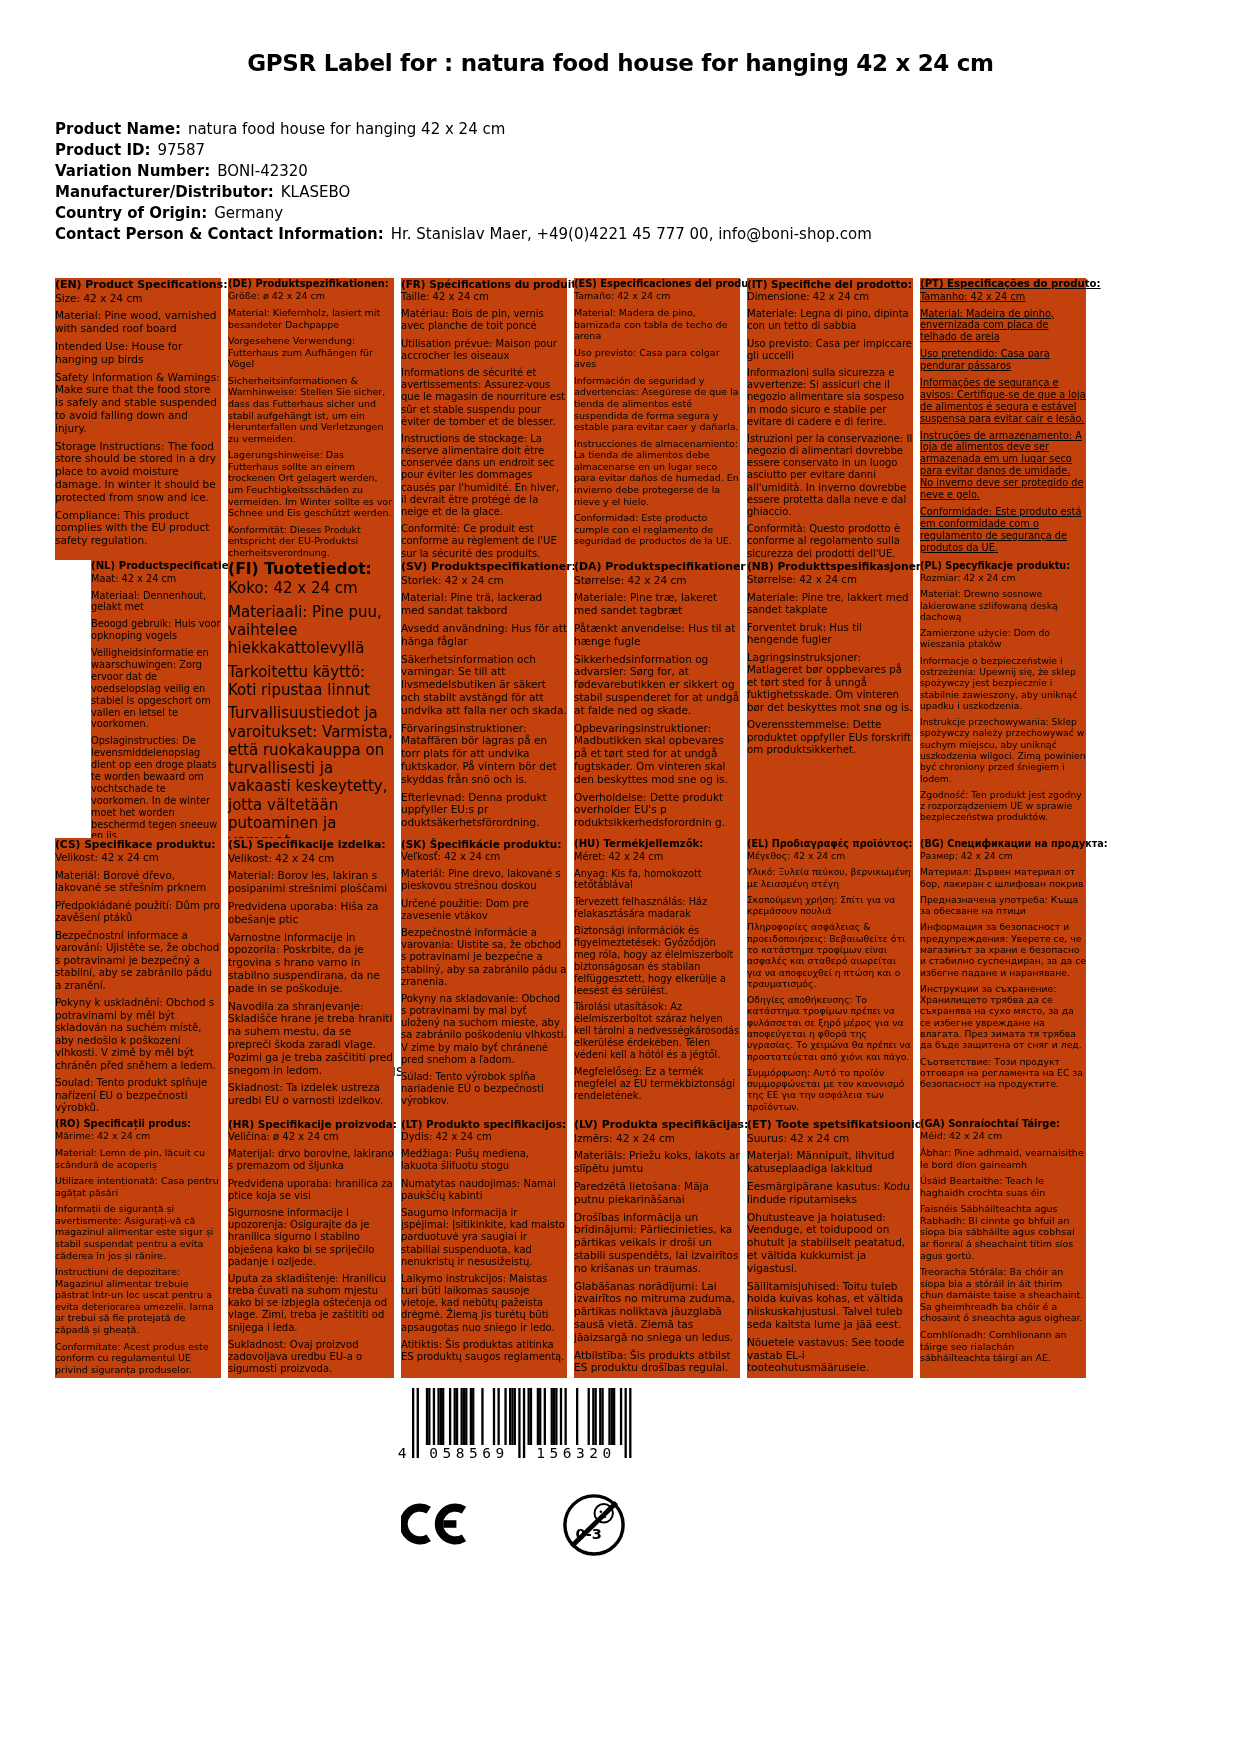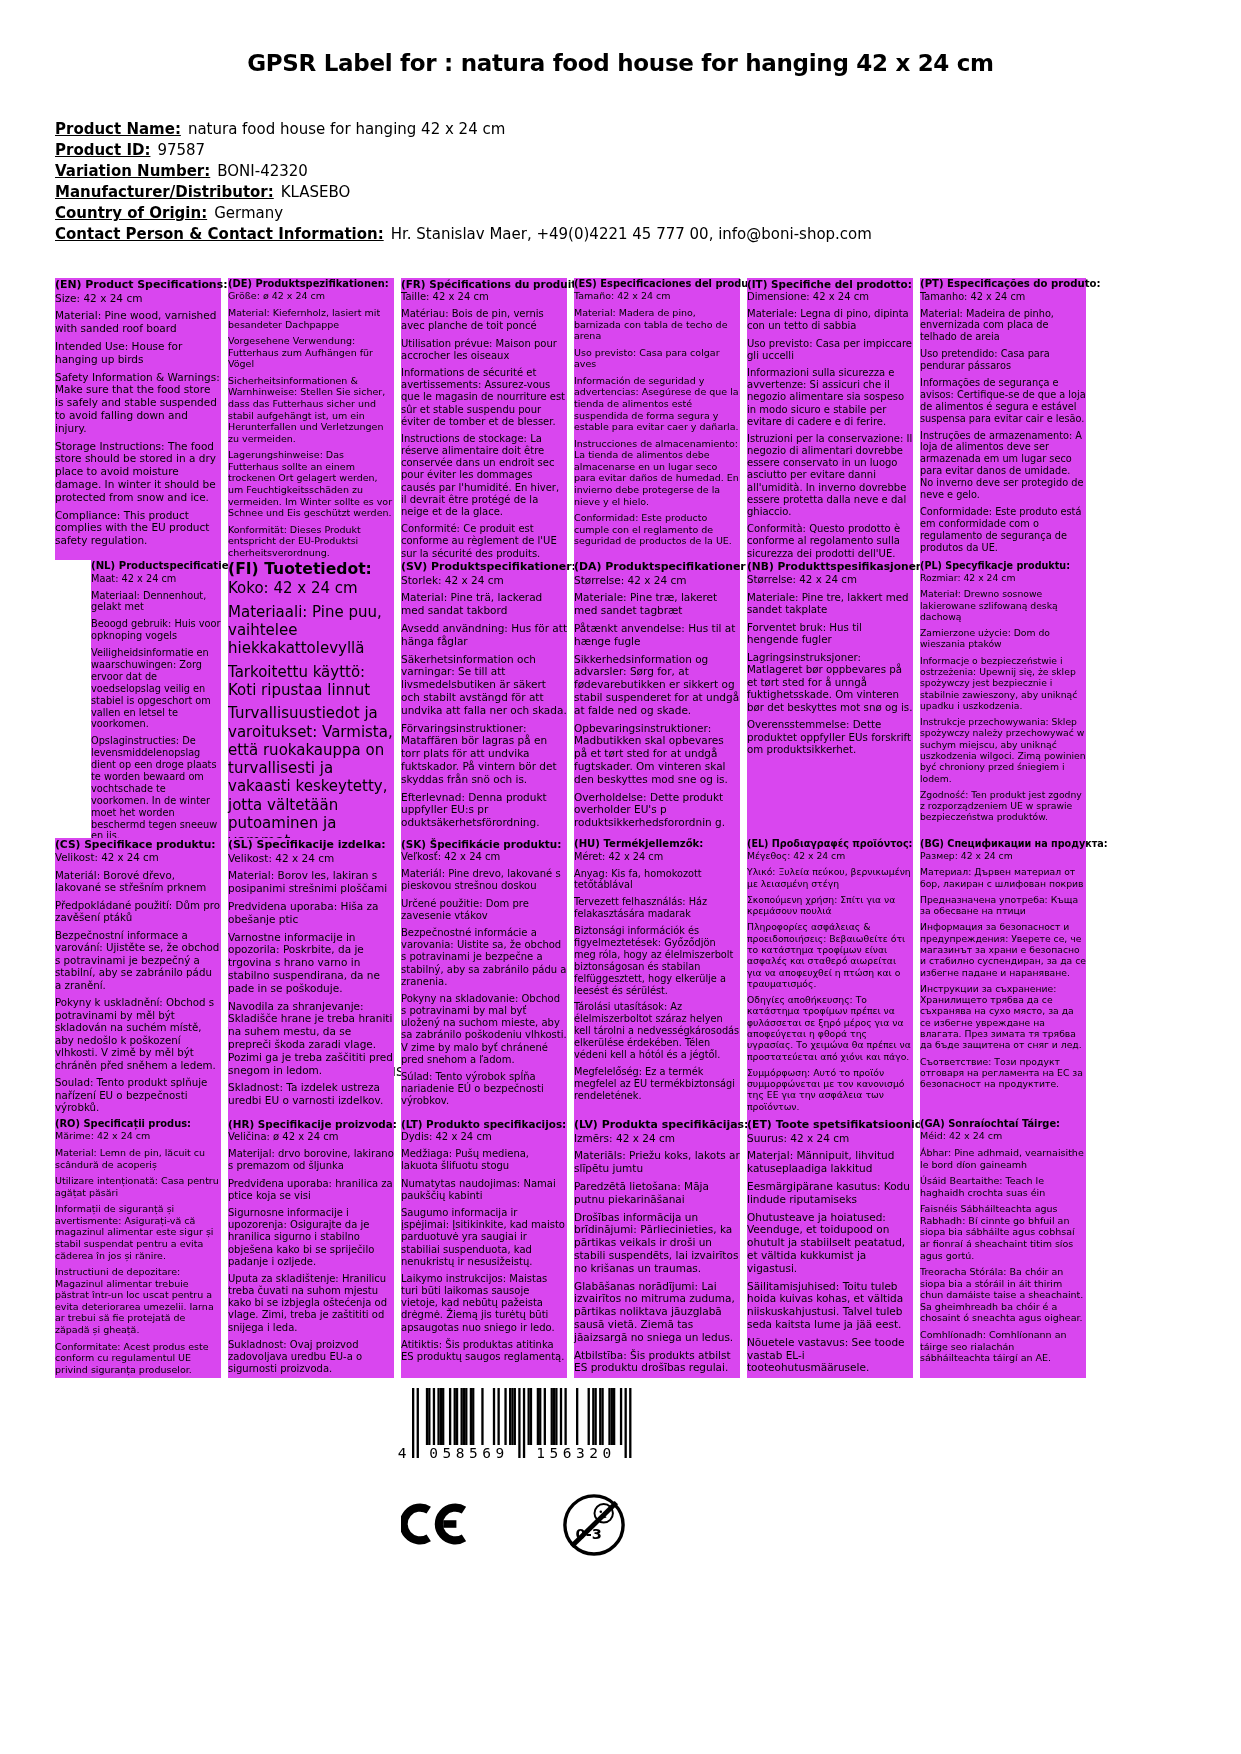--- a/index.html
+++ b/index.html
@@ -4,26 +4,26 @@
 <style>
   * { margin:0; padding:0; box-sizing:border-box; }
   html,body { background:#fff; }
   body { width:1241px; height:1754px; position:relative; font-family:"DejaVu Sans", sans-serif; color:#000; }
   .page { position:absolute; inset:0; background:#fff; overflow:hidden; }
 
   .title { position:absolute; top:50px; left:0; width:100%; text-align:center;
            font-size:23px; font-weight:bold; letter-spacing:-0.3px; }
 
   .info { position:absolute; top:119px; left:55px; font-size:15px; line-height:21px; }
-  .info .label { font-weight:bold; margin-right:7px;text-decoration:underline; }
+  .info .label { font-weight:bold; margin-right:7px; }
 
   .grid { position:absolute; top:278px; left:55px; width:1032px;
           display:grid; grid-template-columns:repeat(6,166px);
           grid-template-rows:282px 278px 280px 260px; column-gap:7px; }
-  .block { font-size:10.5px; line-height:1.22; height:100%; background:#d946ef; }
+  .block { font-size:10.5px; line-height:1.22; height:100%; background:#c2410c; }
   .block h2 { font-size:1.04em; font-weight:bold; white-space:nowrap; line-height:1.25; }
   .block p { margin-top:5px; }
   .block p.first { margin-top:0; }
 
   .barcode-wrap { position:absolute; left:412px; top:1388px; width:222px; height:86px; }
   .barcode-wrap svg rect { fill:#000; }
   .bc-digit { position:absolute; font-family:"DejaVu Sans Mono", monospace; font-size:14.5px;
               top:57px; background:#fff; text-align:center; }
   .bc-first { left:-17px; width:14px; background:transparent; }
   .bc-left  { left:11px;  width:92px; letter-spacing:4.5px; }
@@ -87,21 +87,21 @@
       </div>
       <div class="block" style="font-size: 10px;">
         <h2>(IT) Specifiche del prodotto:</h2>
         <p class="first">Dimensione: 42 x 24 cm</p>
         <p>Materiale: Legna di pino, dipinta con un tetto di sabbia</p>
         <p>Uso previsto: Casa per impiccare gli uccelli</p>
         <p>Informazioni sulla sicurezza e avvertenze: Si assicuri che il negozio alimentare sia sospeso in modo sicuro e stabile per evitare di cadere e di ferire.</p>
         <p>Istruzioni per la conservazione: Il negozio di alimentari dovrebbe essere conservato in un luogo asciutto per evitare danni all'umidità. In inverno dovrebbe essere protetta dalla neve e dal ghiaccio.</p>
         <p>Conformità: Questo prodotto è conforme al regolamento sulla sicurezza dei prodotti dell'UE.</p>
       </div>
-      <div class="block" style="font-size: 9.75px;">
+      <div class="block" style="font-size: 9.75px; text-decoration: underline;">
         <h2>(PT) Especificações do produto:</h2>
         <p class="first">Tamanho: 42 x 24 cm</p>
         <p>Material: Madeira de pinho, envernizada com placa de telhado de areia</p>
         <p>Uso pretendido: Casa para pendurar pássaros</p>
         <p>Informações de segurança e avisos: Certifique-se de que a loja de alimentos é segura e estável suspensa para evitar cair e lesão.</p>
         <p>Instruções de armazenamento: A loja de alimentos deve ser armazenada em um lugar seco para evitar danos de umidade. No inverno deve ser protegido de neve e gelo.</p>
         <p>Conformidade: Este produto está em conformidade com o regulamento de segurança de produtos da UE.</p>
       </div>
       <div class="block" style="font-size: 9.75px; margin-left: 36px;">
         <h2>(NL) Productspecificaties:</h2>

